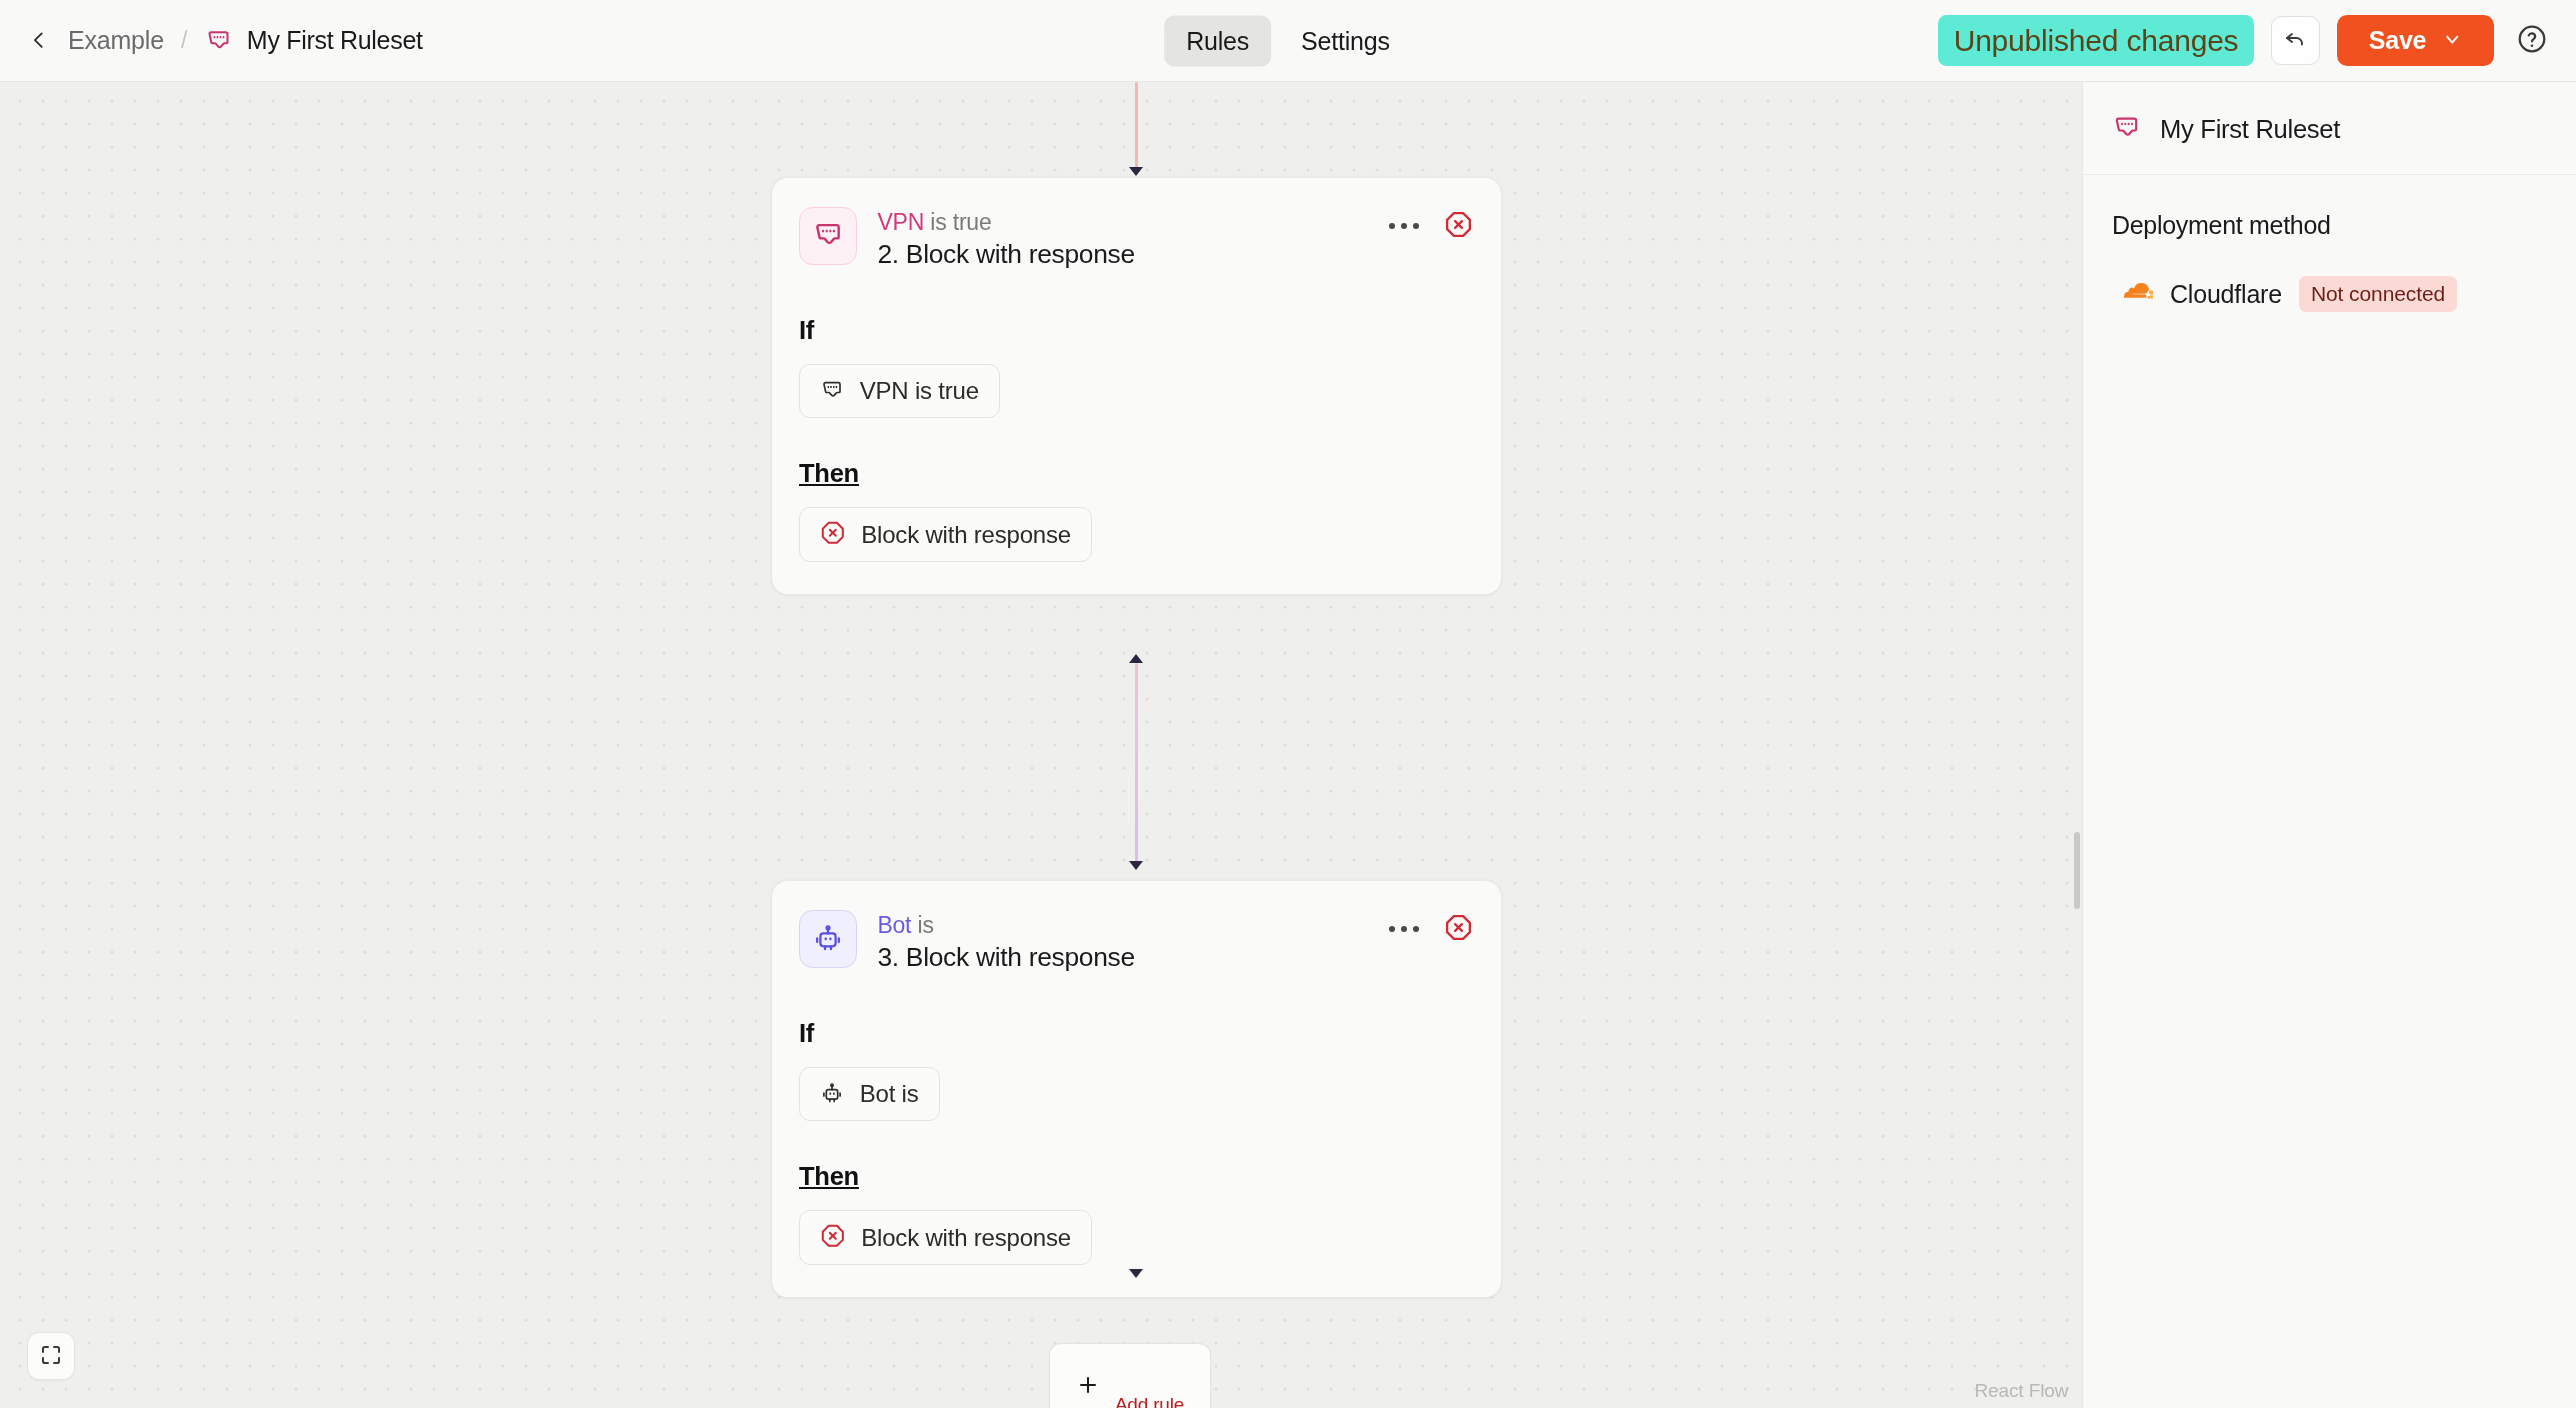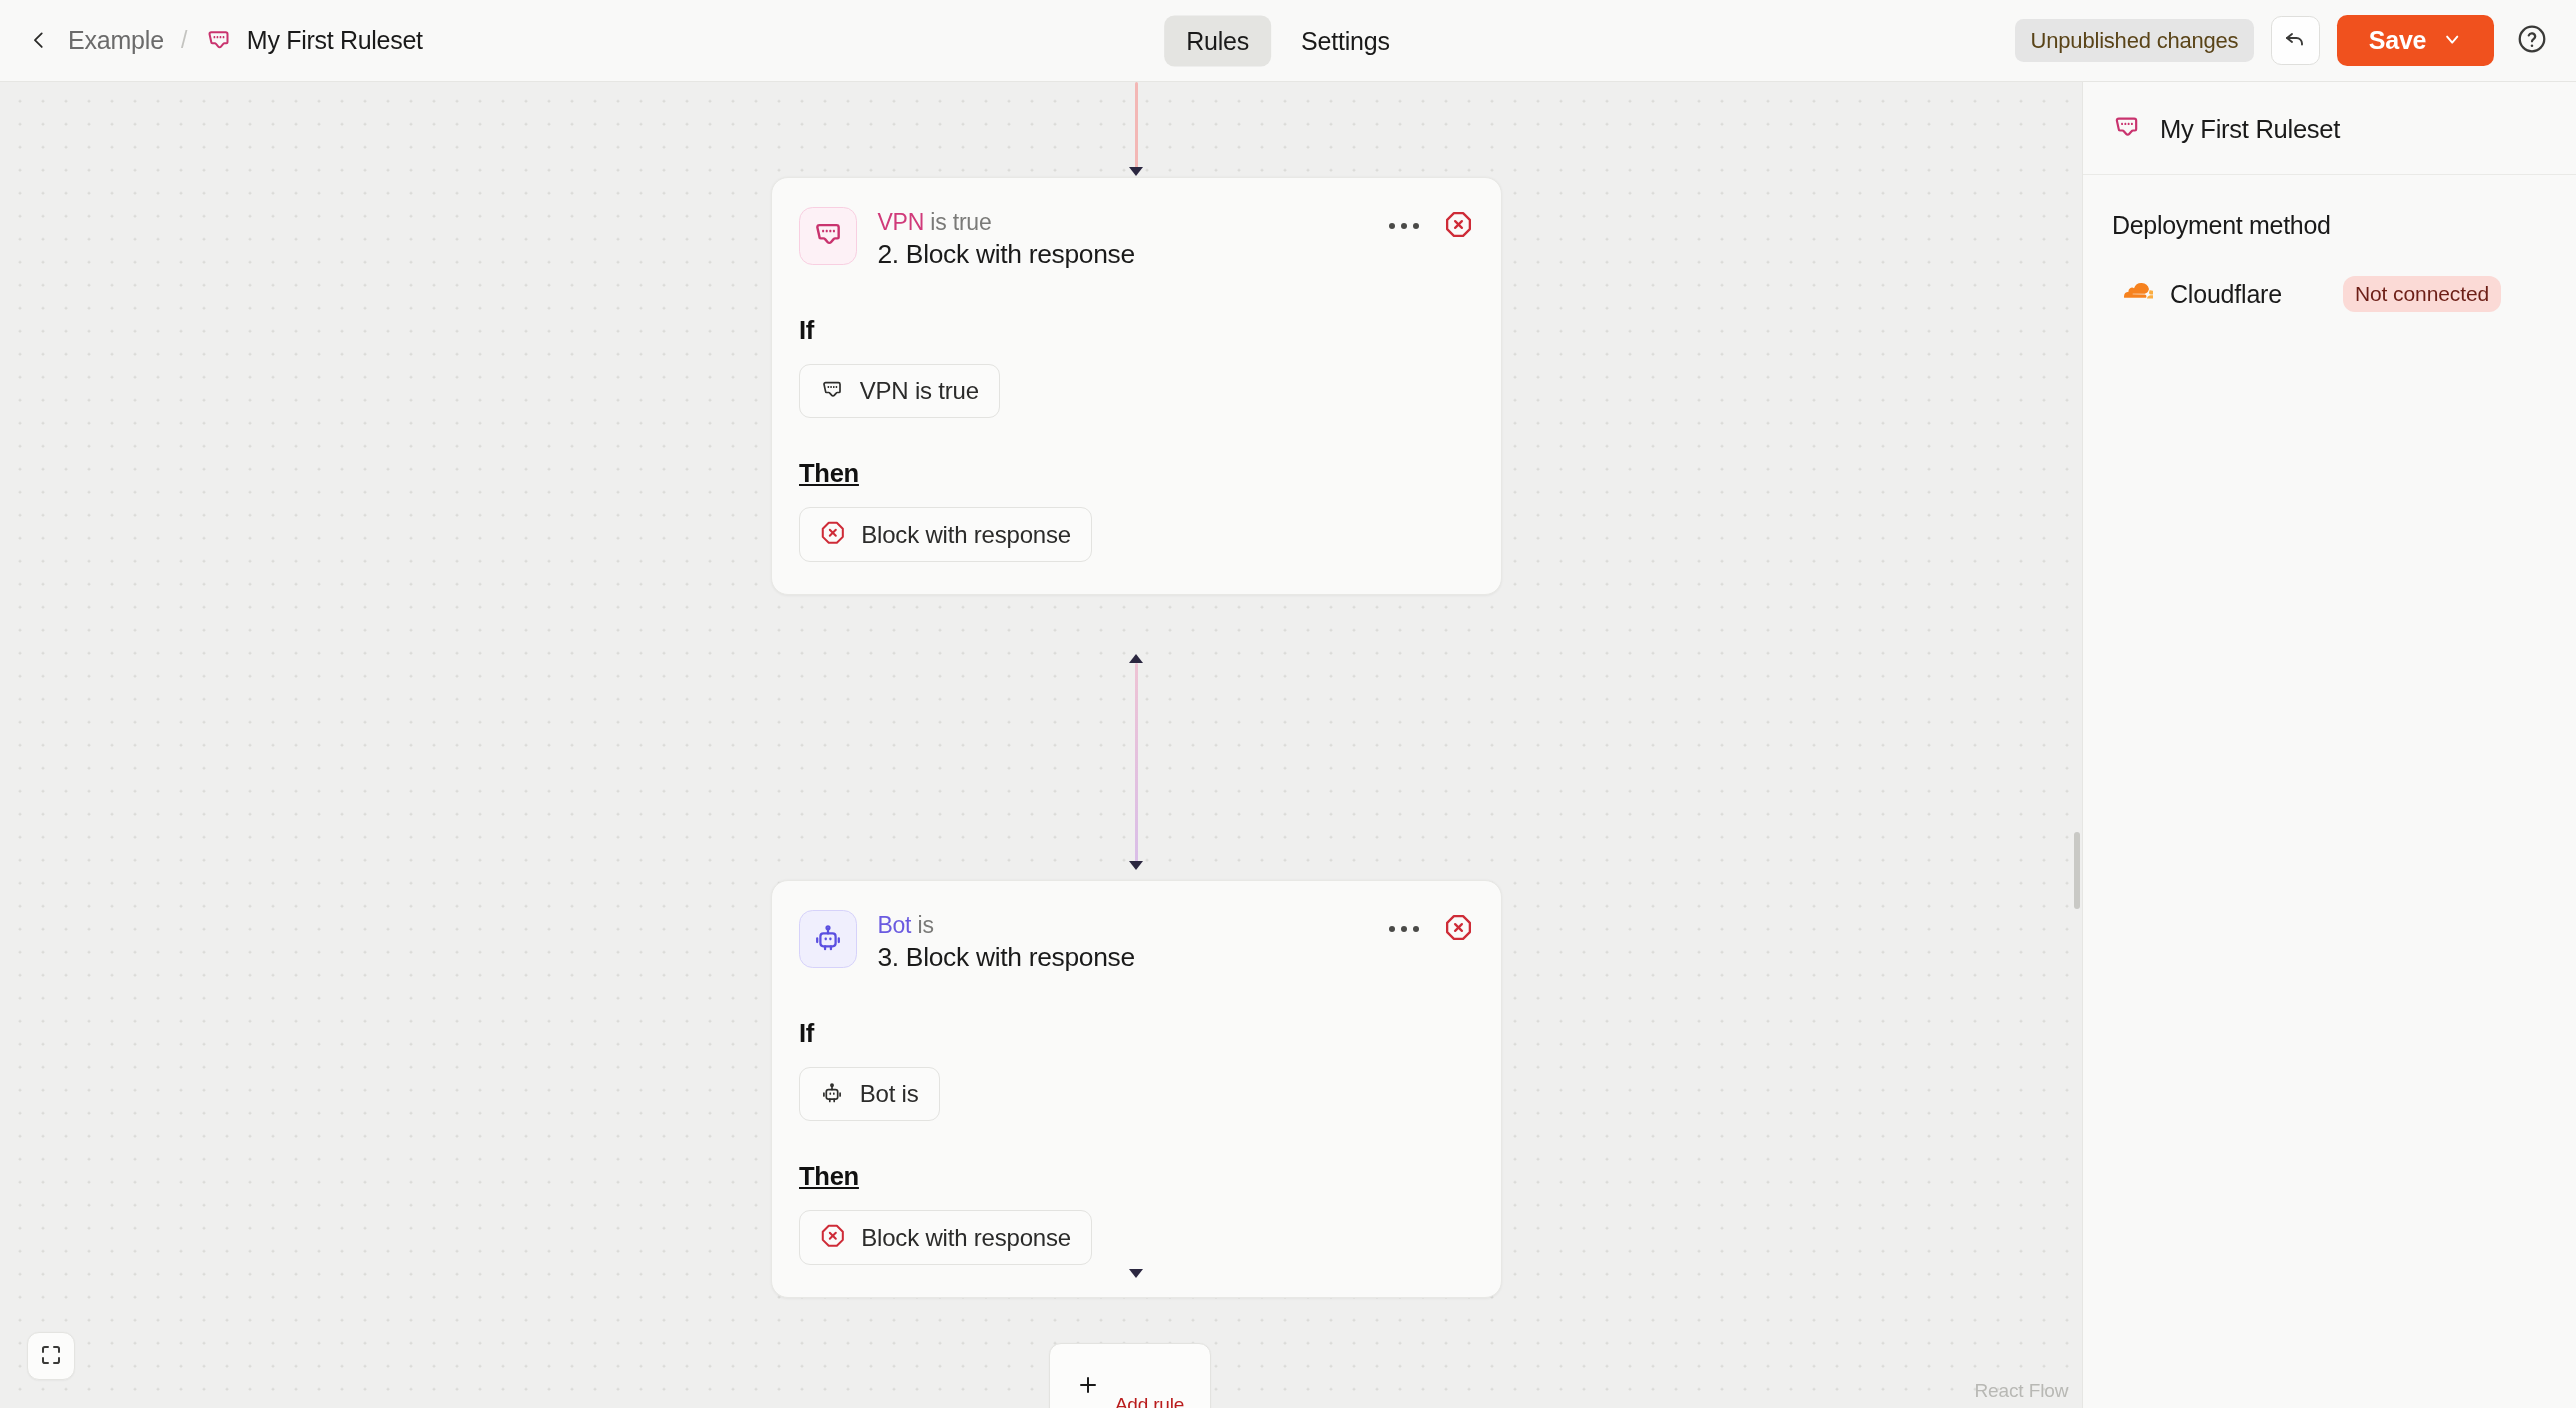--- a/index.html
+++ b/index.html
@@ -46,21 +46,21 @@
     font-size: 25px; color: #1A1A1A; padding: 11px 22px; border-radius: 10.2px;
     cursor: pointer; letter-spacing: -0.2px; white-space: nowrap;
   }
   .tab.active { background: #E4E4E1; }
 
   
   .top-right {
     margin-left: auto; display: flex; align-items: center; gap: 17px; padding-right: 24px;
   }
   .badge-unpublished {
-    background: #e5e5e5; color: #5A4418; font-size: 22px;
+    background: #5eead4; color: #5A4418; font-size: 30px;
     padding: 8.5px 15.3px; border-radius: 8.5px; white-space: nowrap;
     letter-spacing: -0.2px;
   }
   .icon-btn {
     width: 49px; height: 49px; border: 0.9px solid #DFDFDC; background: #FEFEFE;
     border-radius: 10.2px; display: flex; align-items: center; justify-content: center;
     cursor: pointer;
   }
   .save-btn {
     display: flex; align-items: center; gap: 15.3px;
@@ -169,21 +169,21 @@
     padding: 31px 29px 29px 29px;
     border-bottom: 0.9px solid #EAEAE7;
   }
   .panel-title { font-size: 25.6px; color: #1A1A1A; letter-spacing: -0.3px; }
   .panel-body { padding: 36px 29px 0 29px; }
   .panel-section-title { font-size: 25px; color: #1A1A1A; letter-spacing: -0.3px; }
   .deploy-row { display: flex; align-items: center; gap: 17px; margin-top: 36px; padding-left: 12px; }
   .deploy-name { font-size: 25px; color: #1A1A1A; letter-spacing: -0.2px; }
   .badge-status {
     background: #FBDAD6; color: #6D1F17; font-size: 21px;
-    padding: 6px 12px; border-radius: 12px; white-space: nowrap; letter-spacing: -0.1px; margin-left: 44px;
+    padding: 6px 12px; border-radius: 7px; white-space: nowrap; letter-spacing: -0.1px;
   }
 
   
   .scroll-nub {
     position: absolute; right: 1.7px; top: 750px;
     width: 6px; height: 77px; border-radius: 3.4px; background: #C9C9C5;
   }
 </style>
 </head>
 <body>

